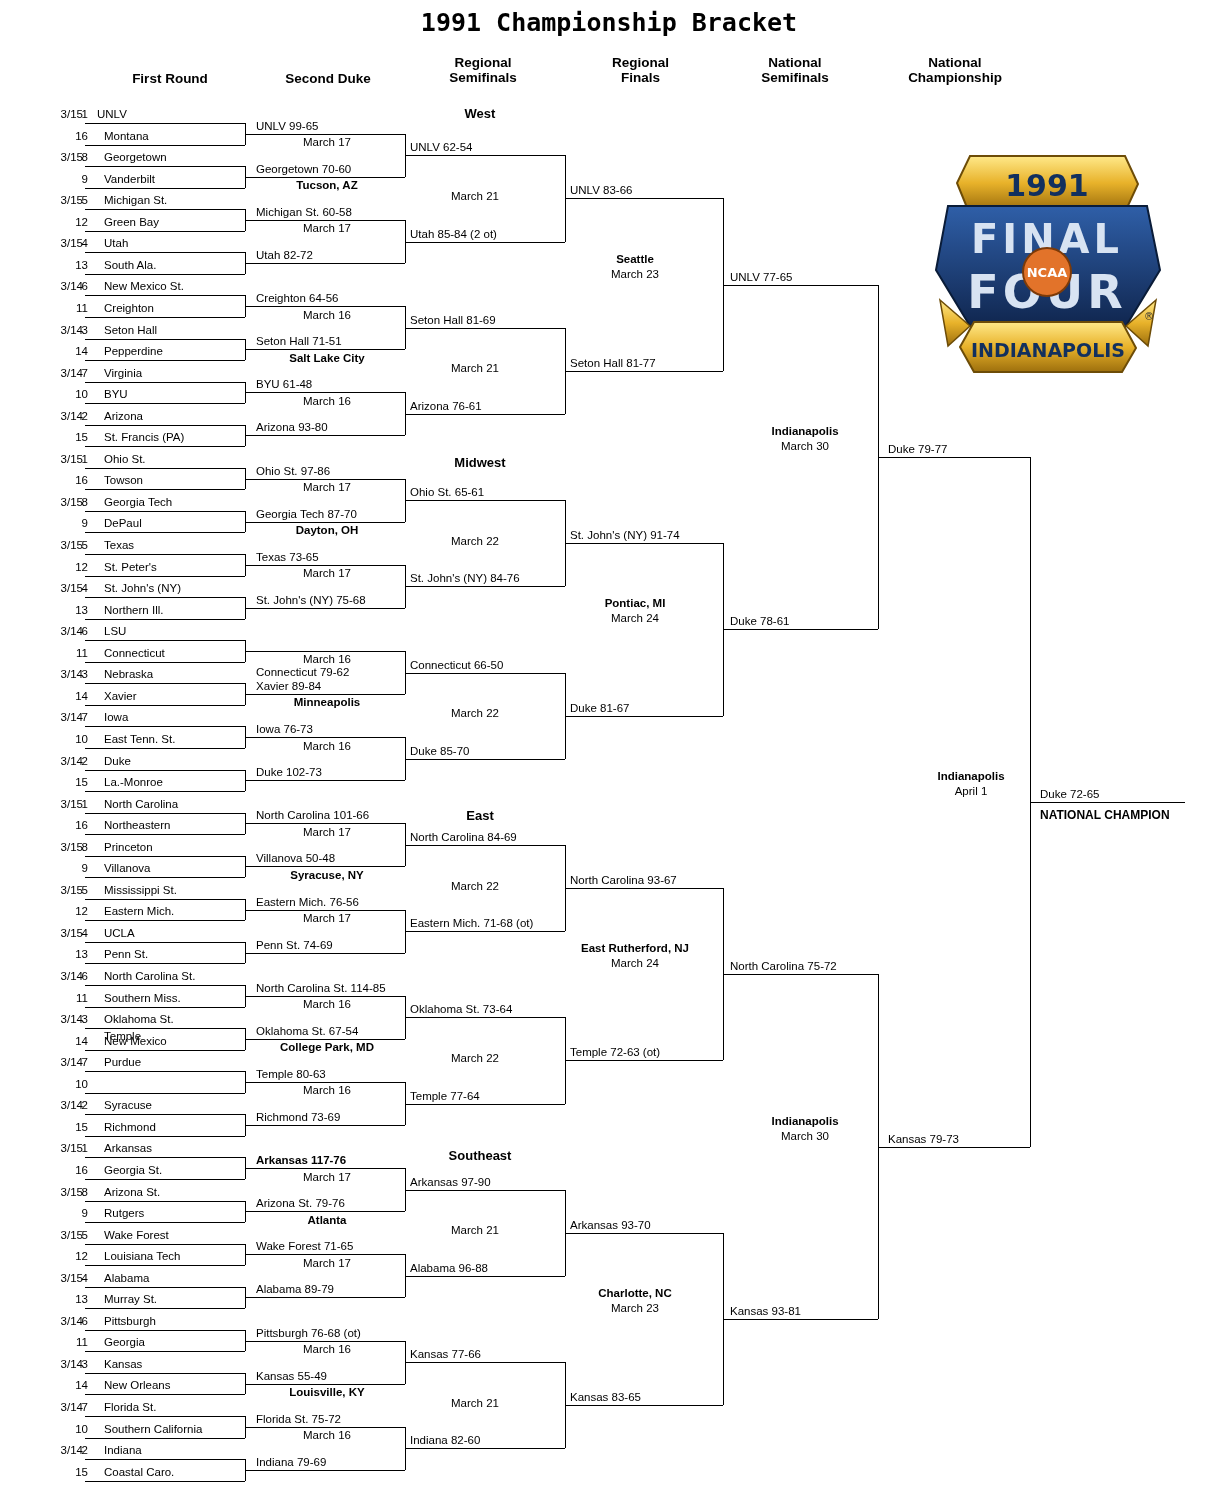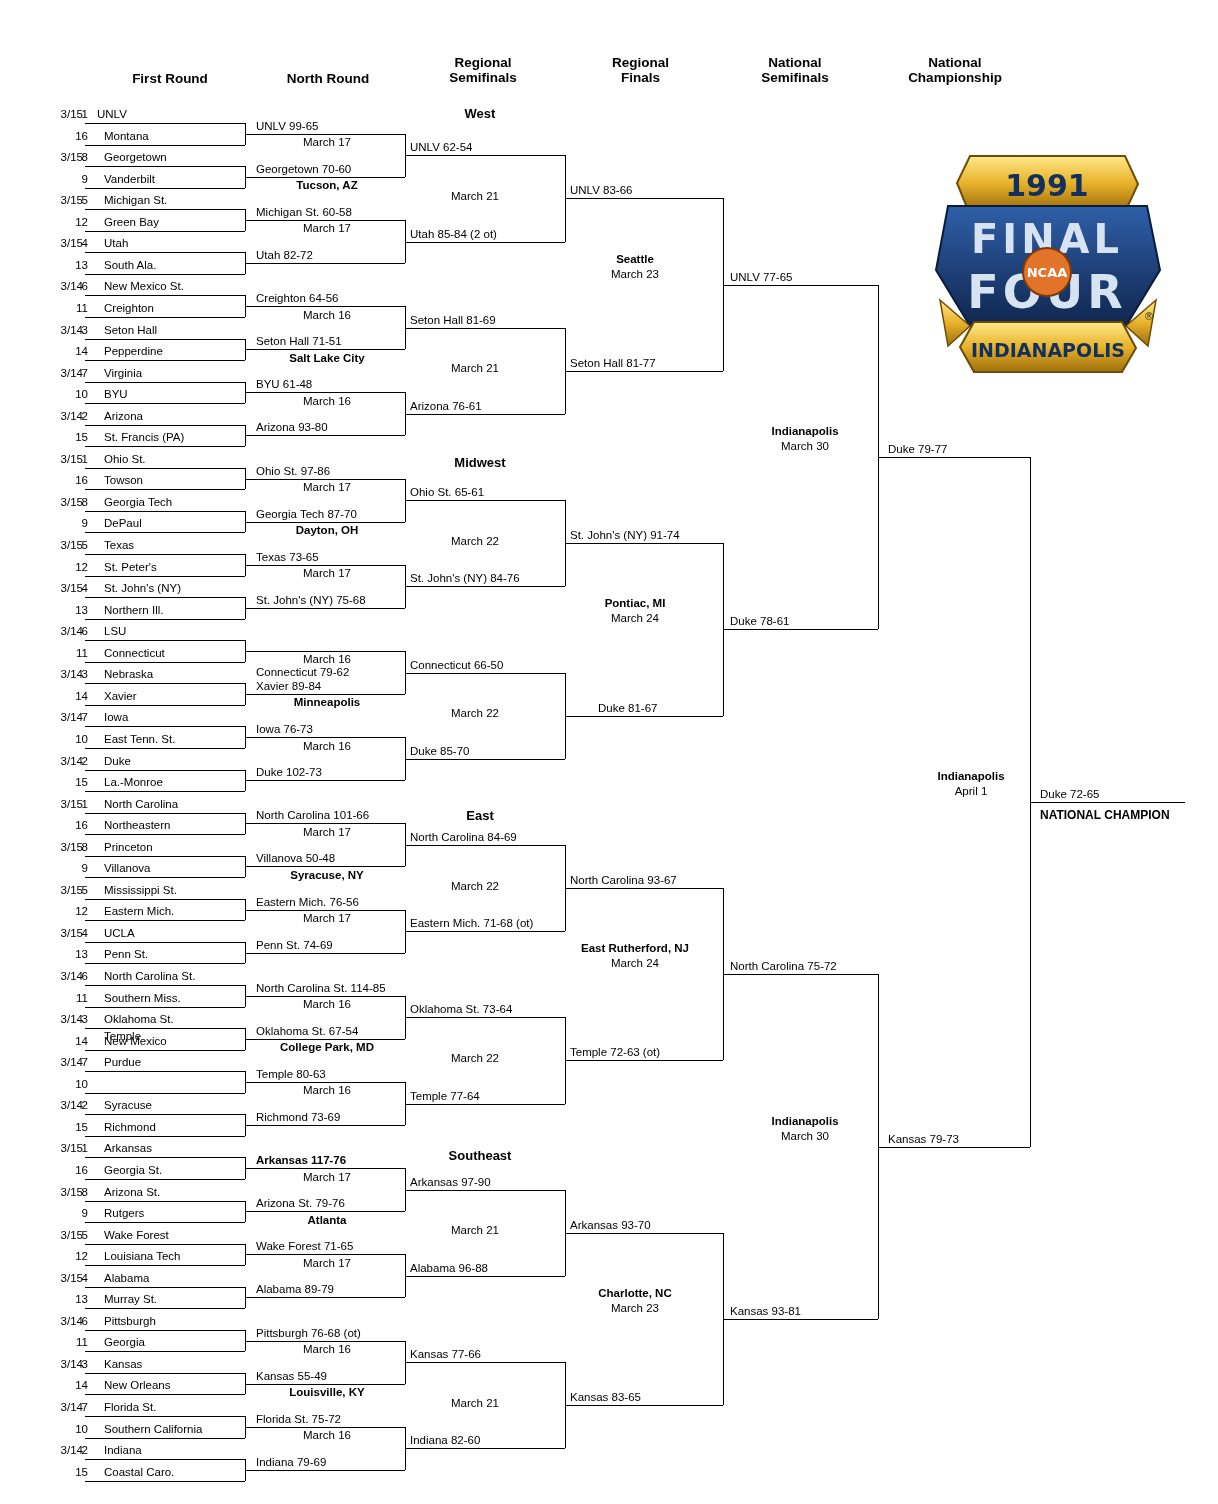--- a/index.html
+++ b/index.html
@@ -33,25 +33,26 @@
   .champ{position:absolute;font-size:12px;font-weight:bold;white-space:nowrap;}
   .ln{position:absolute;background:#000;}
   .h{height:1px;}
   .v{width:1px;}
   .logo{position:absolute;left:930px;top:150px;width:235px;height:230px;}
 </style>
 </head>
 <body>
 
 <div id="bracket">
+  <div class="title">1991 Championship Bracket</div>
 <div class="colhdr" style="left: 105px; top: 71px; width: 130px;">
       <div>First Round</div>
     </div>
     <div class="colhdr" style="left: 258px; top: 71px; width: 140px;">
-      <div>North  Round</div>
+      <div>Second  Duke</div>
     </div>
     <div class="colhdr" style="left: 418px; top: 55px; width: 130px;">
       <div>Regional</div>
       <div>Semifinals</div>
     </div>
     <div class="colhdr" style="left: 578px; top: 55px; width: 125px;">
       <div>Regional</div>
       <div>Finals</div>
     </div>
     <div class="colhdr" style="left: 730px; top: 55px; width: 130px;">
@@ -465,21 +466,21 @@
     <div class="ln v" style="left: 565px; top: 155.325px; height: 86.2px;"></div>
     <div class="res" style="left: 570px; top: 184.425px;">UNLV 83-66</div>
     <div class="ln h" style="left: 565px; top: 198.425px; width: 158px;"></div>
     <div class="ln v" style="left: 565px; top: 327.725px; height: 86.2px;"></div>
     <div class="res" style="left: 570px; top: 356.825px;">Seton Hall 81-77</div>
     <div class="ln h" style="left: 565px; top: 370.825px; width: 158px;"></div>
     <div class="ln v" style="left: 565px; top: 500.125px; height: 86.2px;"></div>
     <div class="res" style="left: 570px; top: 529.225px;">St. John's (NY) 91-74</div>
     <div class="ln h" style="left: 565px; top: 543.225px; width: 158px;"></div>
     <div class="ln v" style="left: 565px; top: 672.525px; height: 86.2px;"></div>
-    <div class="res" style="left: 570px; top: 701.625px; margin-left: 28px;">Duke 81-67</div>
+    <div class="res" style="left: 570px; top: 701.625px;">Duke 81-67</div>
     <div class="ln h" style="left: 565px; top: 715.625px; width: 158px;"></div>
     <div class="ln v" style="left: 565px; top: 844.925px; height: 86.2px;"></div>
     <div class="res" style="left: 570px; top: 874.025px;">North Carolina 93-67</div>
     <div class="ln h" style="left: 565px; top: 888.025px; width: 158px;"></div>
     <div class="ln v" style="left: 565px; top: 1017.33px; height: 86.2px;"></div>
     <div class="res" style="left: 570px; top: 1046.42px;">Temple 72-63 (ot)</div>
     <div class="ln h" style="left: 565px; top: 1060.42px; width: 158px;"></div>
     <div class="ln v" style="left: 565px; top: 1189.72px; height: 86.2px;"></div>
     <div class="res" style="left: 570px; top: 1218.83px;">Arkansas 93-70</div>
     <div class="ln h" style="left: 565px; top: 1232.83px; width: 158px;"></div>

